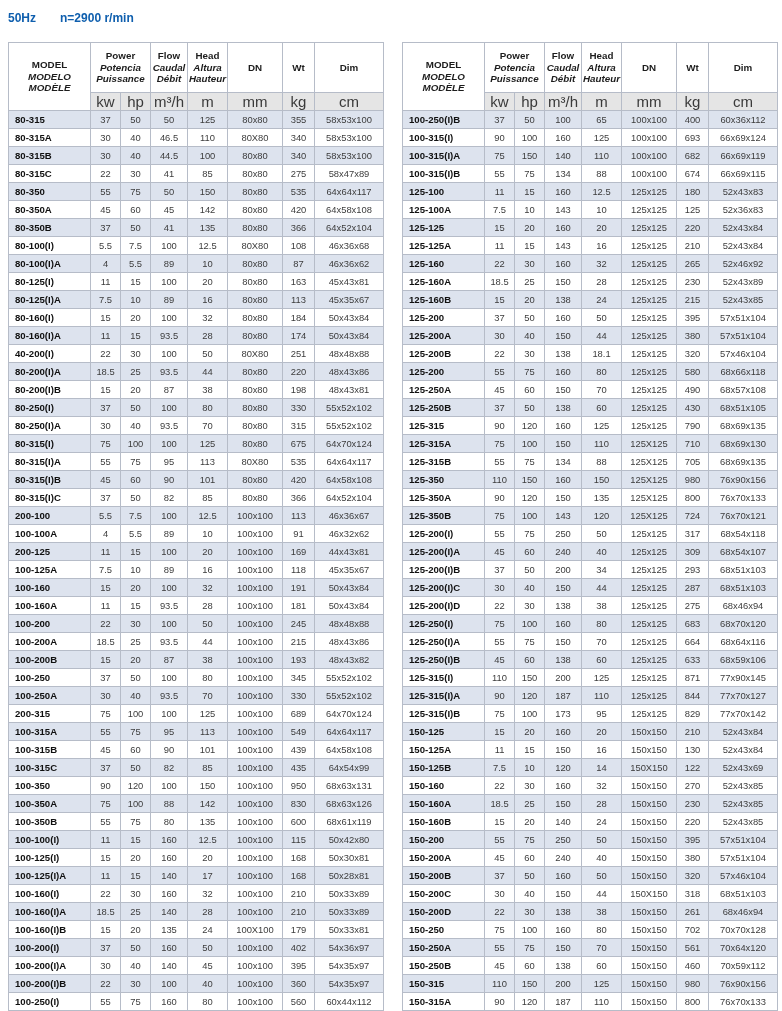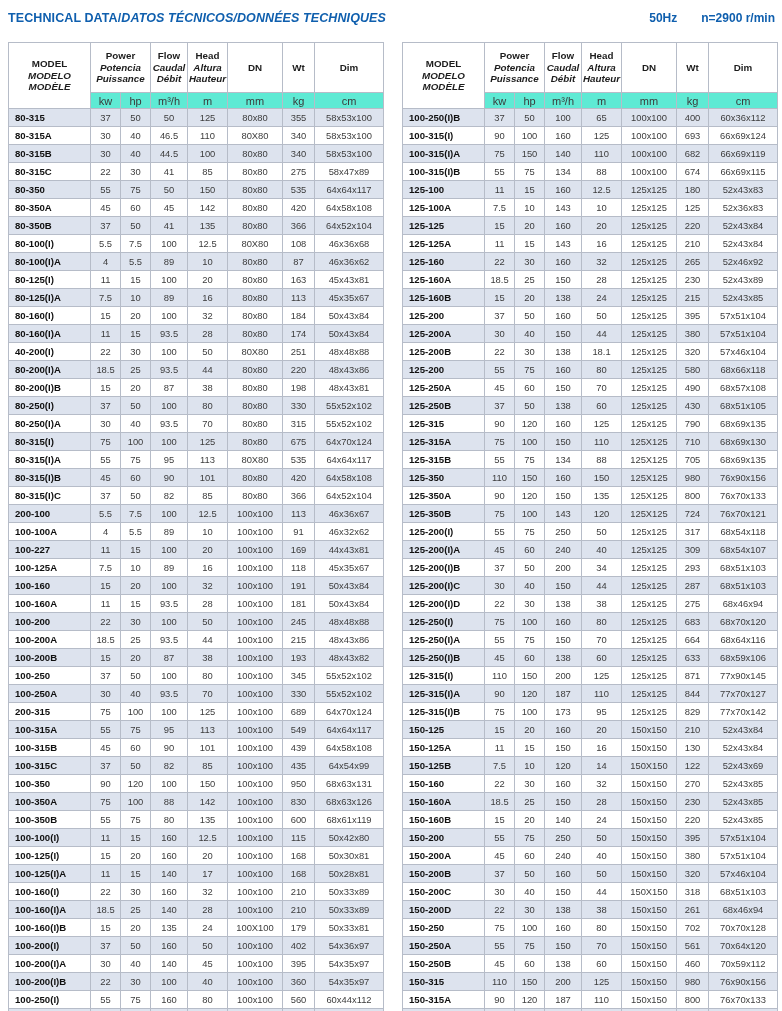--- a/index.html
+++ b/index.html
@@ -25,37 +25,34 @@
   }
   table.pump th, table.pump td{
     border:1px solid var(--grid,#b6bcc8);
     padding:0;overflow:hidden;white-space:nowrap;
   }
   tr.hrow{height:50px;}
   tr.urow{height:16px;}
   .hrow th{vertical-align:middle;background:#ffffff;}
   .hrow th div{line-height:11.6px;text-align:center;font-weight:bold;font-size:9.8px;color:#1c1c1c;}
   .hrow th div.it{font-style:italic;}
-  .urow th{font-weight:normal;font-size:11px;color:#3a3a3a;text-align:center;background:#5eead4;}
+  .urow th{font-weight:normal;font-size:15px;color:#3a3a3a;text-align:center;background:#e5e5e5;}
   tbody td{
     font-size:9.4px;color:#3c3c3c;text-align:center;height:17px;vertical-align:middle;
   }
   tbody td.model{
     text-align:left;padding-left:6px;font-weight:bold;color:#101010;font-size:9.6px;
   }
   tbody tr:nth-child(odd){background:var(--shade,#dde3ee);}
   tbody tr:nth-child(even){background:#ffffff;}
 </style>
 </head>
 <body>
 
 <div class="topbar">
-  <div class="title">
-    <span>TECHNICAL DATA/</span><span class="ital">DATOS TÉCNICOS/DONNÉES TECHNIQUES</span>
-  </div>
   <div class="specs">
     <span>50Hz</span>
     <span>n=2900 r/min</span>
   </div>
 </div>
 
 <div class="tables">
 
   <table class="pump">
     <colgroup>
@@ -345,21 +342,21 @@
           <td class="model">100-100A</td>
           <td>4</td>
           <td>5.5</td>
           <td>89</td>
           <td>10</td>
           <td>100x100</td>
           <td>91</td>
           <td>46x32x62</td>
         </tr>
         <tr>
-          <td class="model">100-227</td>
+          <td class="model">200-125</td>
           <td>11</td>
           <td>15</td>
           <td>100</td>
           <td>20</td>
           <td>100x100</td>
           <td>169</td>
           <td>44x43x81</td>
         </tr>
         <tr>
           <td class="model">100-125A</td>

